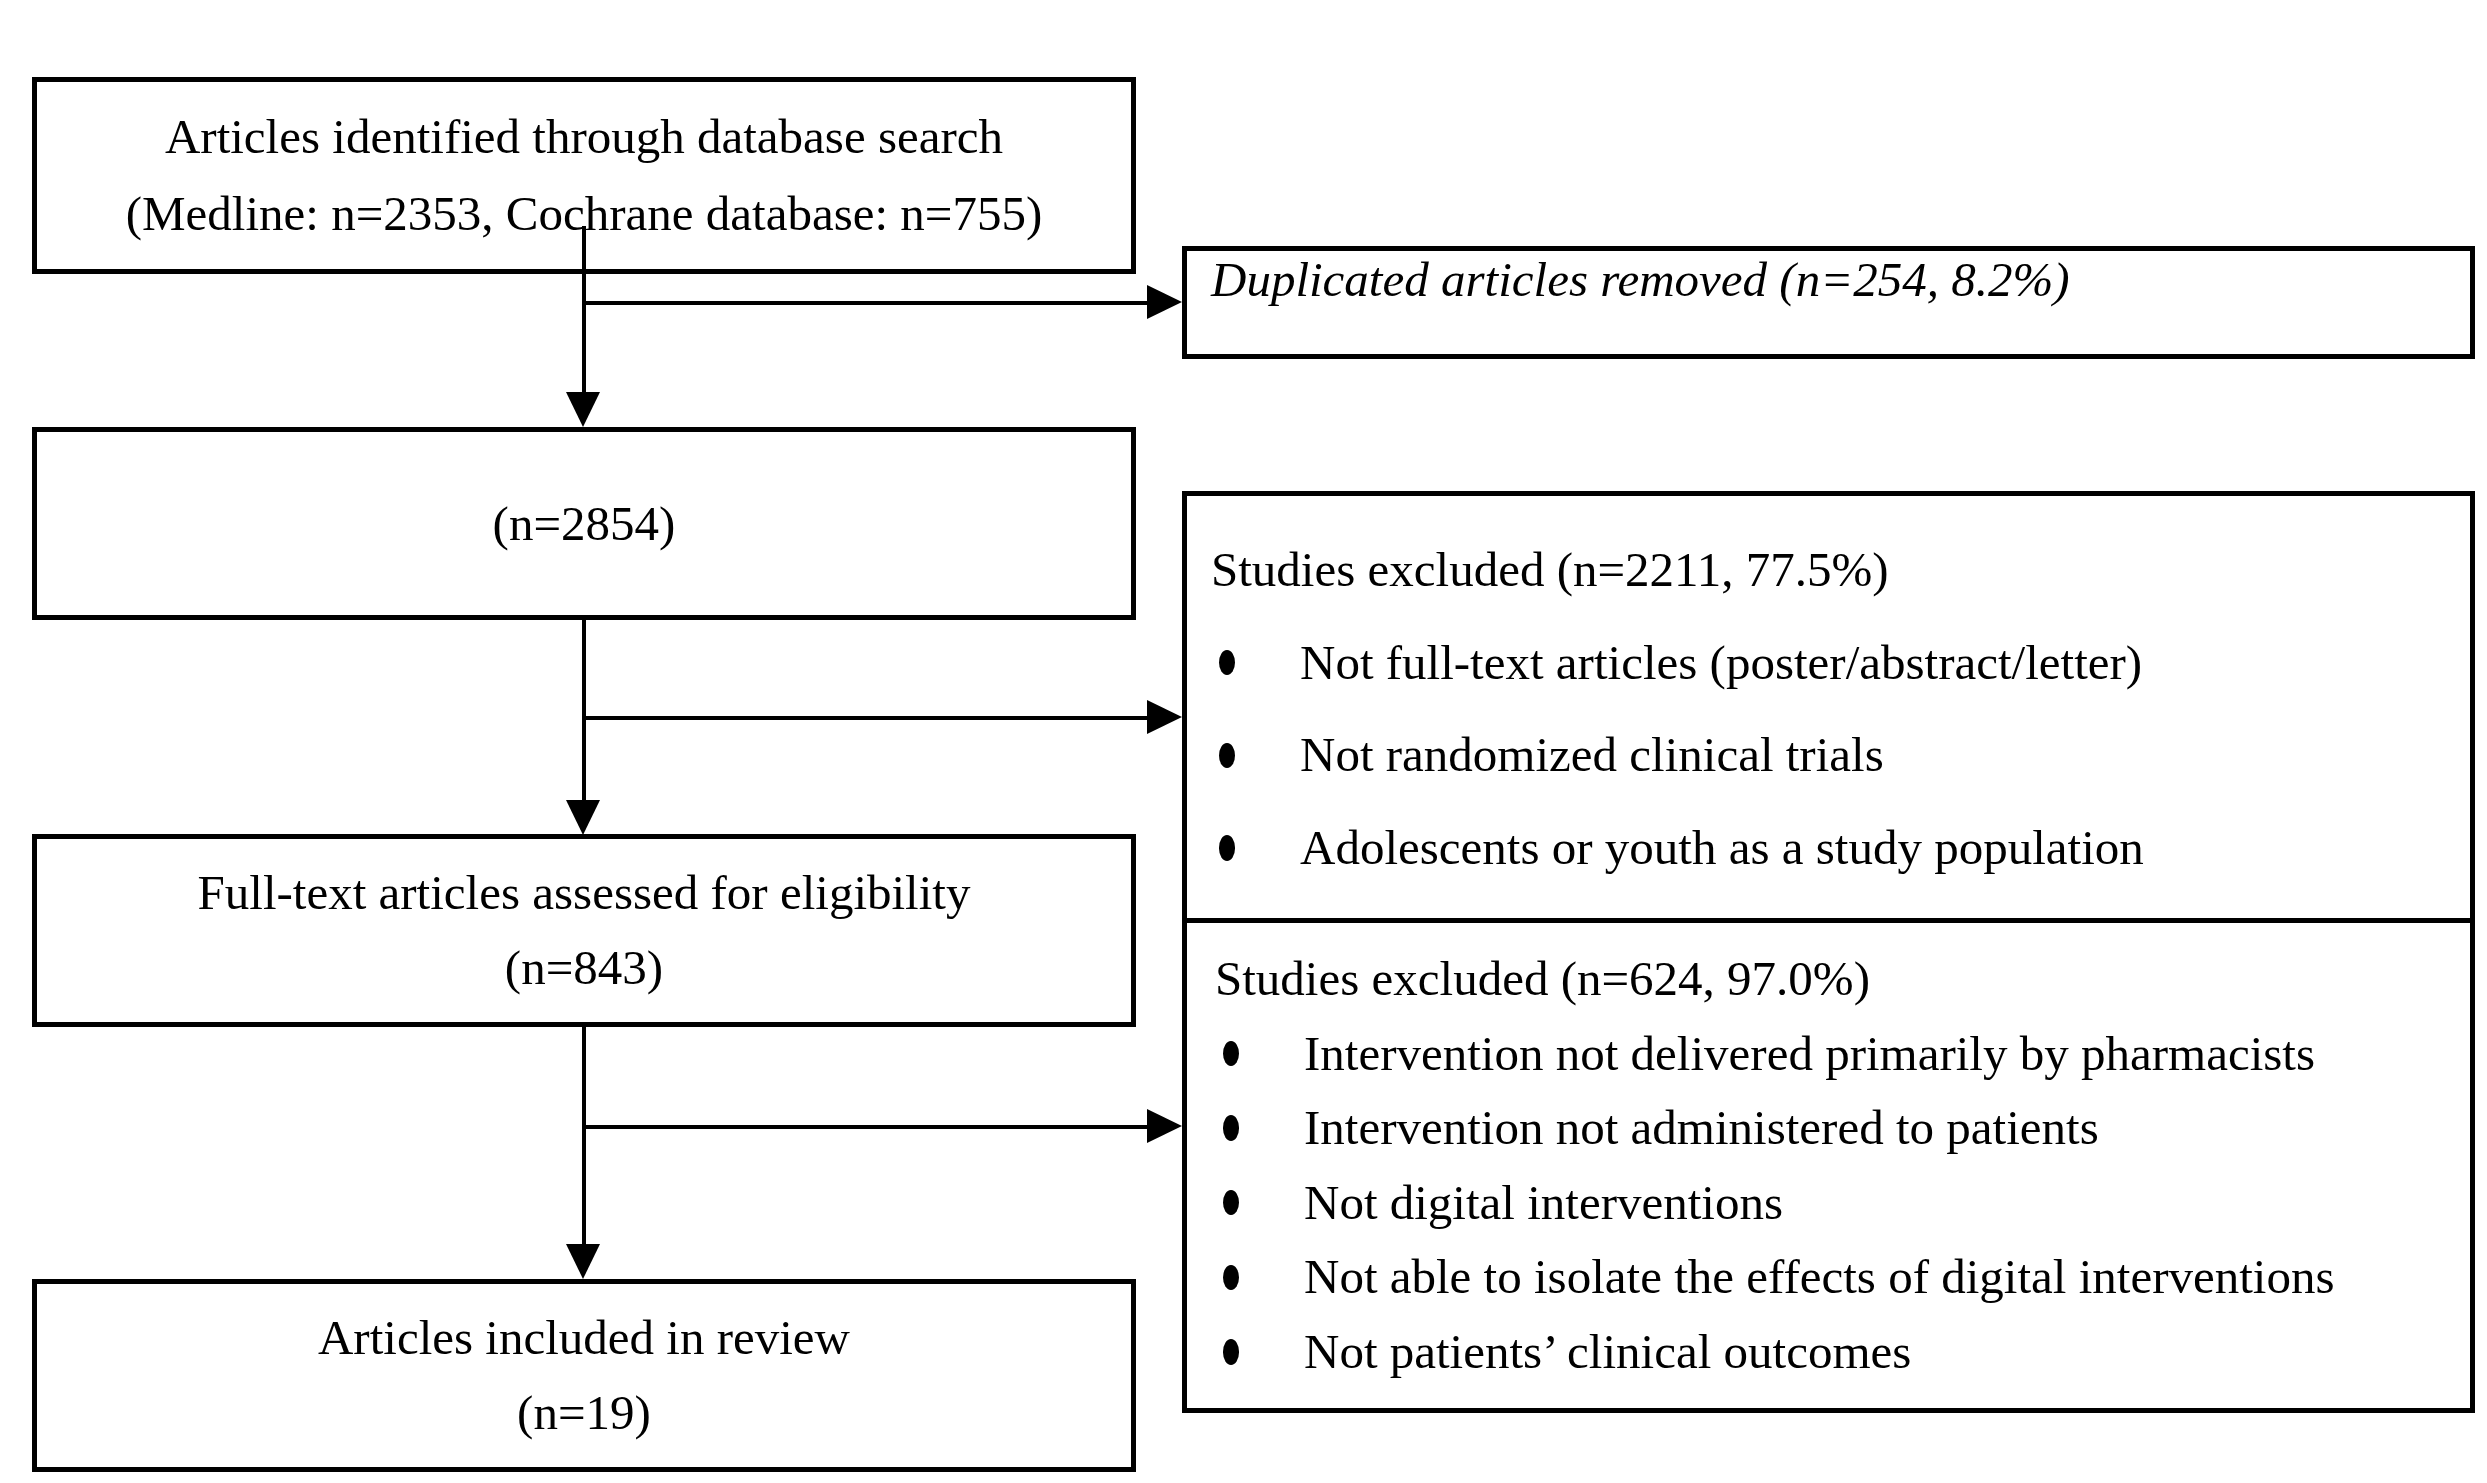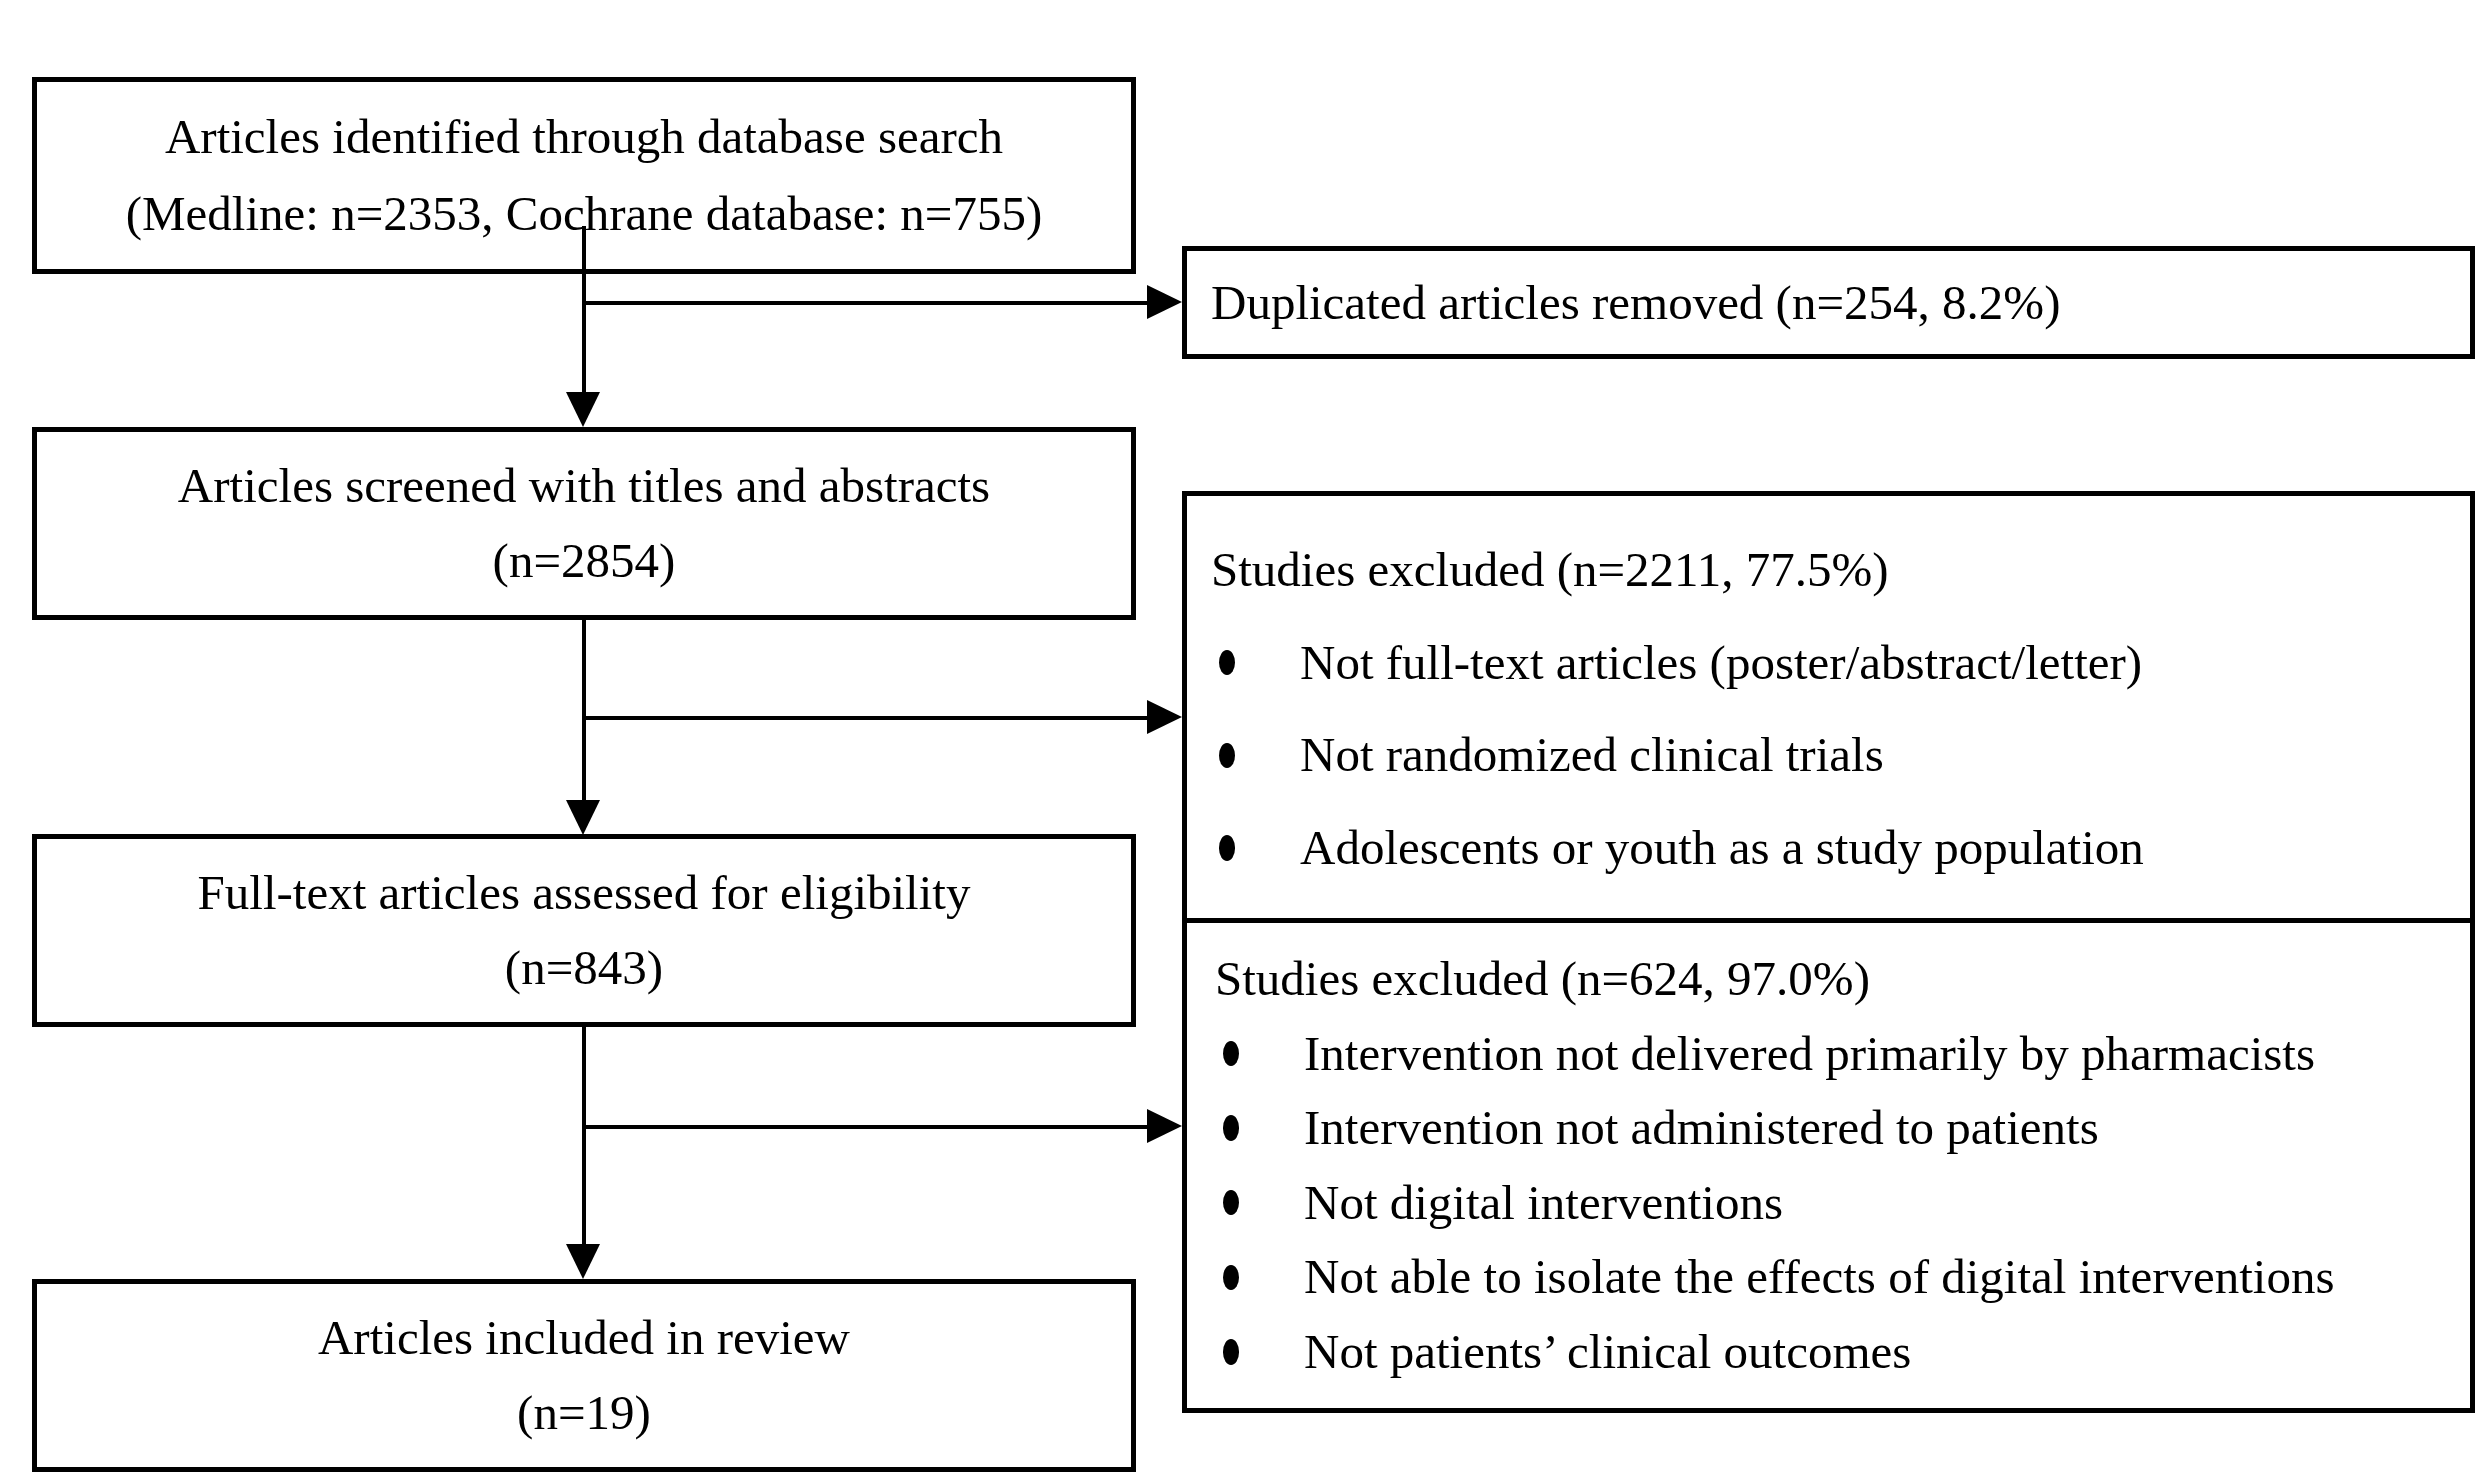--- a/index.html
+++ b/index.html
@@ -27,22 +27,22 @@
   .flowbox {
     flex-direction: column;
     justify-content: space-evenly;
     align-items: center;
     text-align: center;
     padding: 7px 11.6px;
   }
   .flowbox span { white-space: nowrap; }
   .sidebox-single {
     flex-direction: row;
-    align-items: center;
     padding-left: 24px;
+    font-style: italic;
   }
   .sidebox-list {
     flex-direction: column;
     justify-content: space-evenly;
     padding: 10.4px 14px 10.4px 24px;
   }
   .sidebox-list .title { white-space: nowrap; }
   .bullet-row {
     display: flex;
     flex-direction: row;
@@ -83,21 +83,20 @@
 <body>
 
 <div id="canvas">
 
   <div class="box flowbox" style="left:32px; top:29px; width:1104px; height:197px;margin-top:48px;">
     <span>Articles identified through database search</span>
     <span>(Medline: n=2353, Cochrane database: n=755)</span>
   </div>
 
   <div class="box flowbox" style="left:32px; top:427px; width:1104px; height:193px;">
-    <span>Articles screened with titles and abstracts</span>
     <span>(n=2854)</span>
   </div>
 
   <div class="box flowbox" style="left:32px; top:834px; width:1104px; height:193px;">
     <span>Full-text articles assessed for eligibility</span>
     <span>(n=843)</span>
   </div>
 
   <div class="box flowbox" style="left:32px; top:1279px; width:1104px; height:193px;">
     <span>Articles included in review</span>

